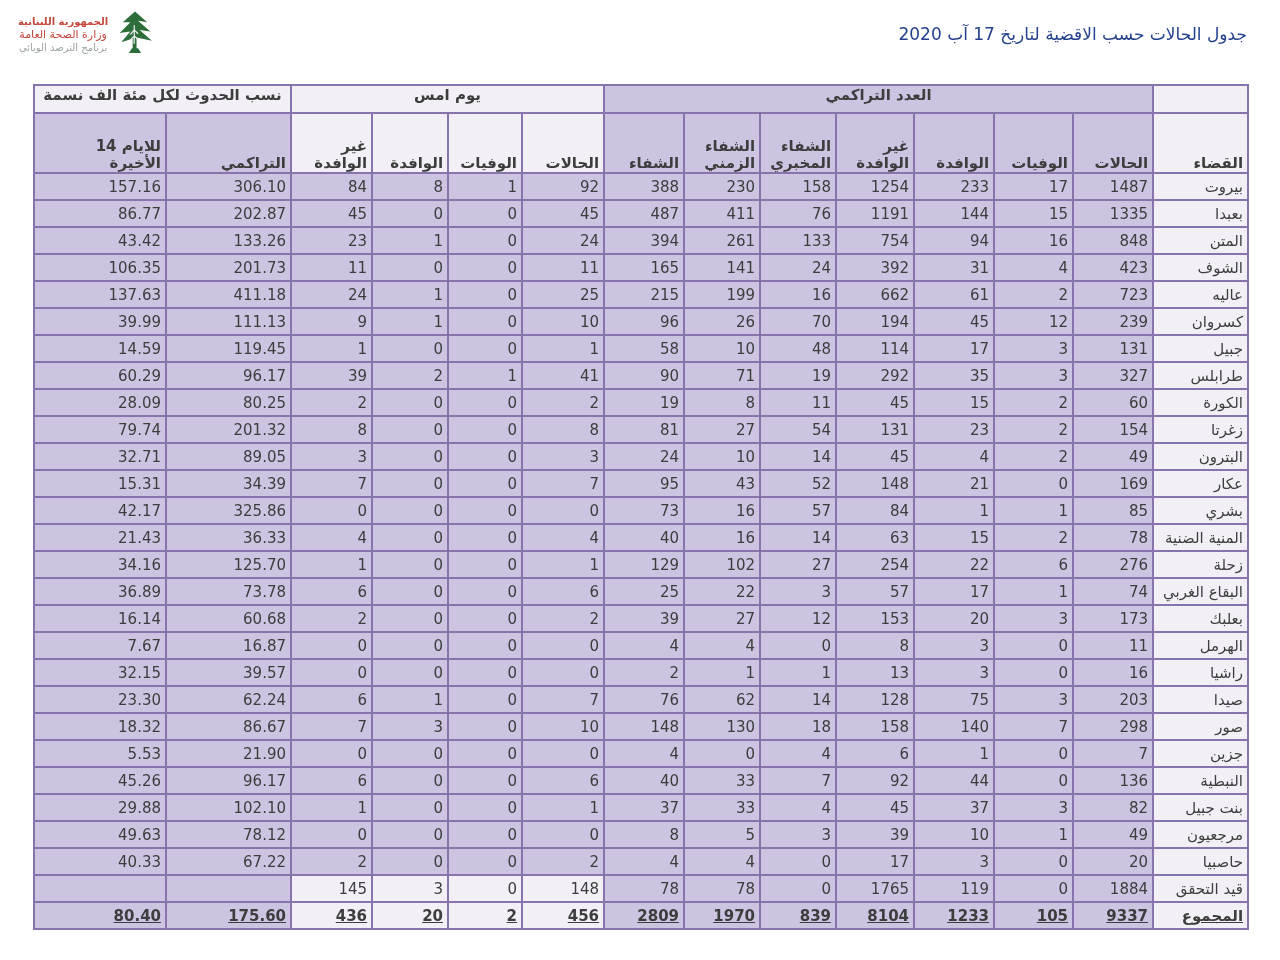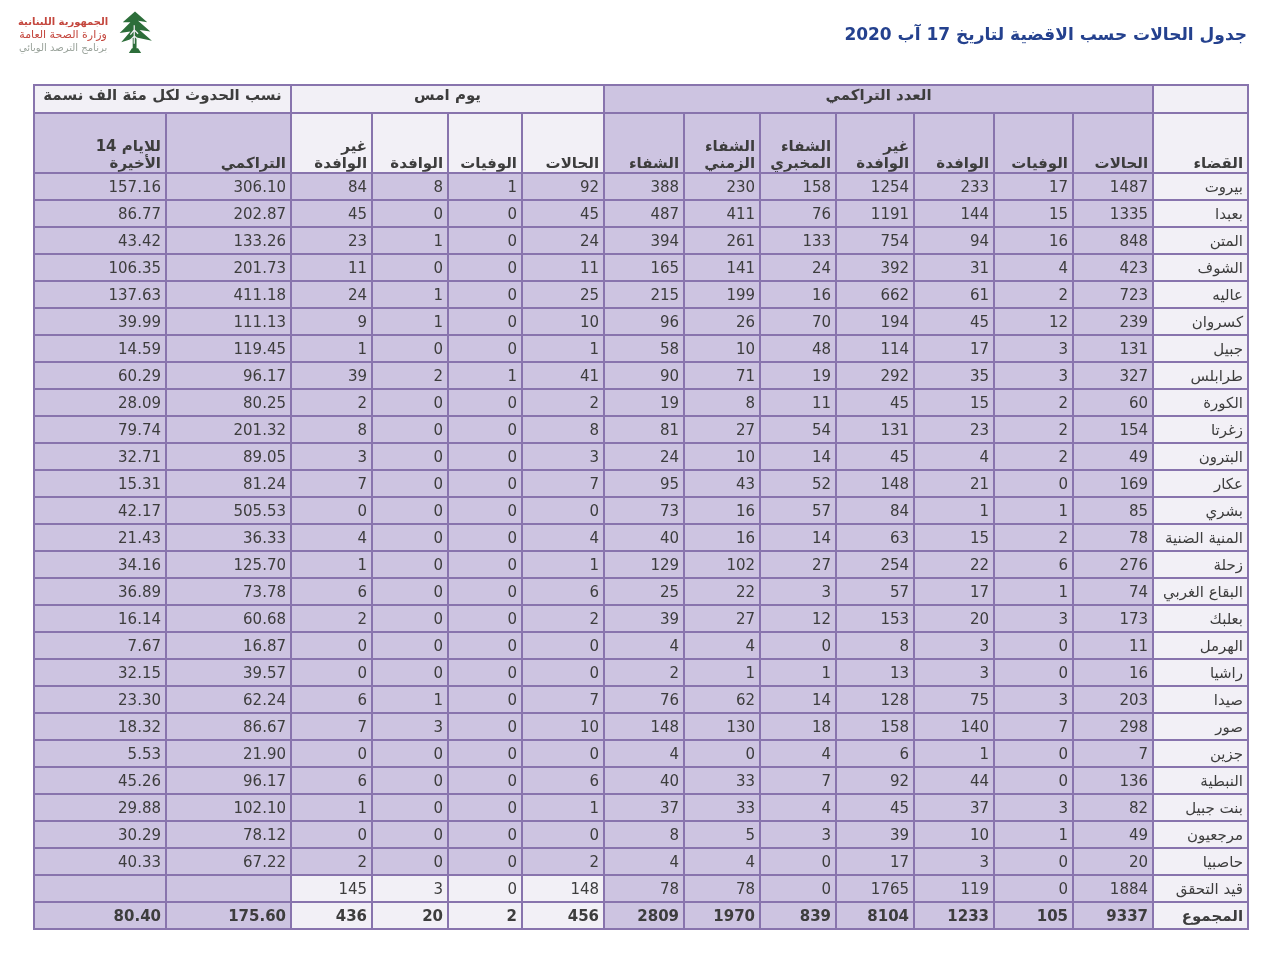--- a/index.html
+++ b/index.html
@@ -2,21 +2,21 @@
 <html lang="ar"><head>
 <meta charset="utf-8">
 <style>
   html,body { margin:0; padding:0; }
   body {
     width:1280px; height:960px; background:#ffffff; position:relative;
     font-family:"DejaVu Sans", sans-serif; overflow:hidden;
   }
   .page-title {
     position:absolute; top:24px; right:33px;
-    font-size:17px; font-weight:bold; color:#24418e; direction:rtl;
+    font-size:17px; font-weight:normal; color:#24418e; direction:rtl;
   }
   .logo {
     position:absolute; top:10px; left:18px;
     display:flex; flex-direction:row; align-items:center; gap:4px;
   }
   .logo-text { direction:rtl; text-align:center; line-height:1.25; }
   .logo-line1 { color:#c4463d; font-size:10px; font-weight:bold; }
   .logo-line2 { color:#c4463d; font-size:11px; font-weight:normal; }
   .logo-line3 { color:#9aa39b; font-size:10px; }
   table.cases {
@@ -27,21 +27,21 @@
     border:2px solid #8874ad;
     font-size:15px; color:#3d3d3d;
     padding:0 4px; text-align:right;
     overflow:hidden; white-space:normal;
   }
   table.cases thead th { font-weight:bold; vertical-align:bottom; line-height:1.15; }
   table.cases thead th.group { text-align:center; vertical-align:middle; padding-bottom:7px; }
   .lav   { background:#cdc4e1; }
   .white { background:#f2f0f6; }
   tbody tr { height:27px; }
-  tr.total td { font-weight:bold; }
+  tr.total td { font-weight:bold;text-decoration:underline; }
 </style>
 </head>
 <body>
 
 <div class="logo">
   <div class="logo-text">
     <div class="logo-line1">الجمهورية اللبنانية</div>
     <div class="logo-line2">وزارة الصحة العامة</div>
     <div class="logo-line3">برنامج الترصد الوبائي</div>
   </div>
@@ -283,37 +283,37 @@
         <td class="lav">0</td>
         <td class="lav">21</td>
         <td class="lav">148</td>
         <td class="lav">52</td>
         <td class="lav">43</td>
         <td class="lav">95</td>
         <td class="lav">7</td>
         <td class="lav">0</td>
         <td class="lav">0</td>
         <td class="lav">7</td>
-        <td class="lav">81.24</td>
+        <td class="lav">34.39</td>
         <td class="lav">15.31</td>
       </tr>
       <tr>
         <td class="white">بشري</td>
         <td class="lav">85</td>
         <td class="lav">1</td>
         <td class="lav">1</td>
         <td class="lav">84</td>
         <td class="lav">57</td>
         <td class="lav">16</td>
         <td class="lav">73</td>
         <td class="lav">0</td>
         <td class="lav">0</td>
         <td class="lav">0</td>
         <td class="lav">0</td>
-        <td class="lav">505.53</td>
+        <td class="lav">325.86</td>
         <td class="lav">42.17</td>
       </tr>
       <tr>
         <td class="white">المنية الضنية</td>
         <td class="lav">78</td>
         <td class="lav">2</td>
         <td class="lav">15</td>
         <td class="lav">63</td>
         <td class="lav">14</td>
         <td class="lav">16</td>
@@ -492,21 +492,21 @@
         <td class="lav">10</td>
         <td class="lav">39</td>
         <td class="lav">3</td>
         <td class="lav">5</td>
         <td class="lav">8</td>
         <td class="lav">0</td>
         <td class="lav">0</td>
         <td class="lav">0</td>
         <td class="lav">0</td>
         <td class="lav">78.12</td>
-        <td class="lav">30.29</td>
+        <td class="lav">49.63</td>
       </tr>
       <tr>
         <td class="white">حاصبيا</td>
         <td class="lav">20</td>
         <td class="lav">0</td>
         <td class="lav">3</td>
         <td class="lav">17</td>
         <td class="lav">0</td>
         <td class="lav">4</td>
         <td class="lav">4</td>

